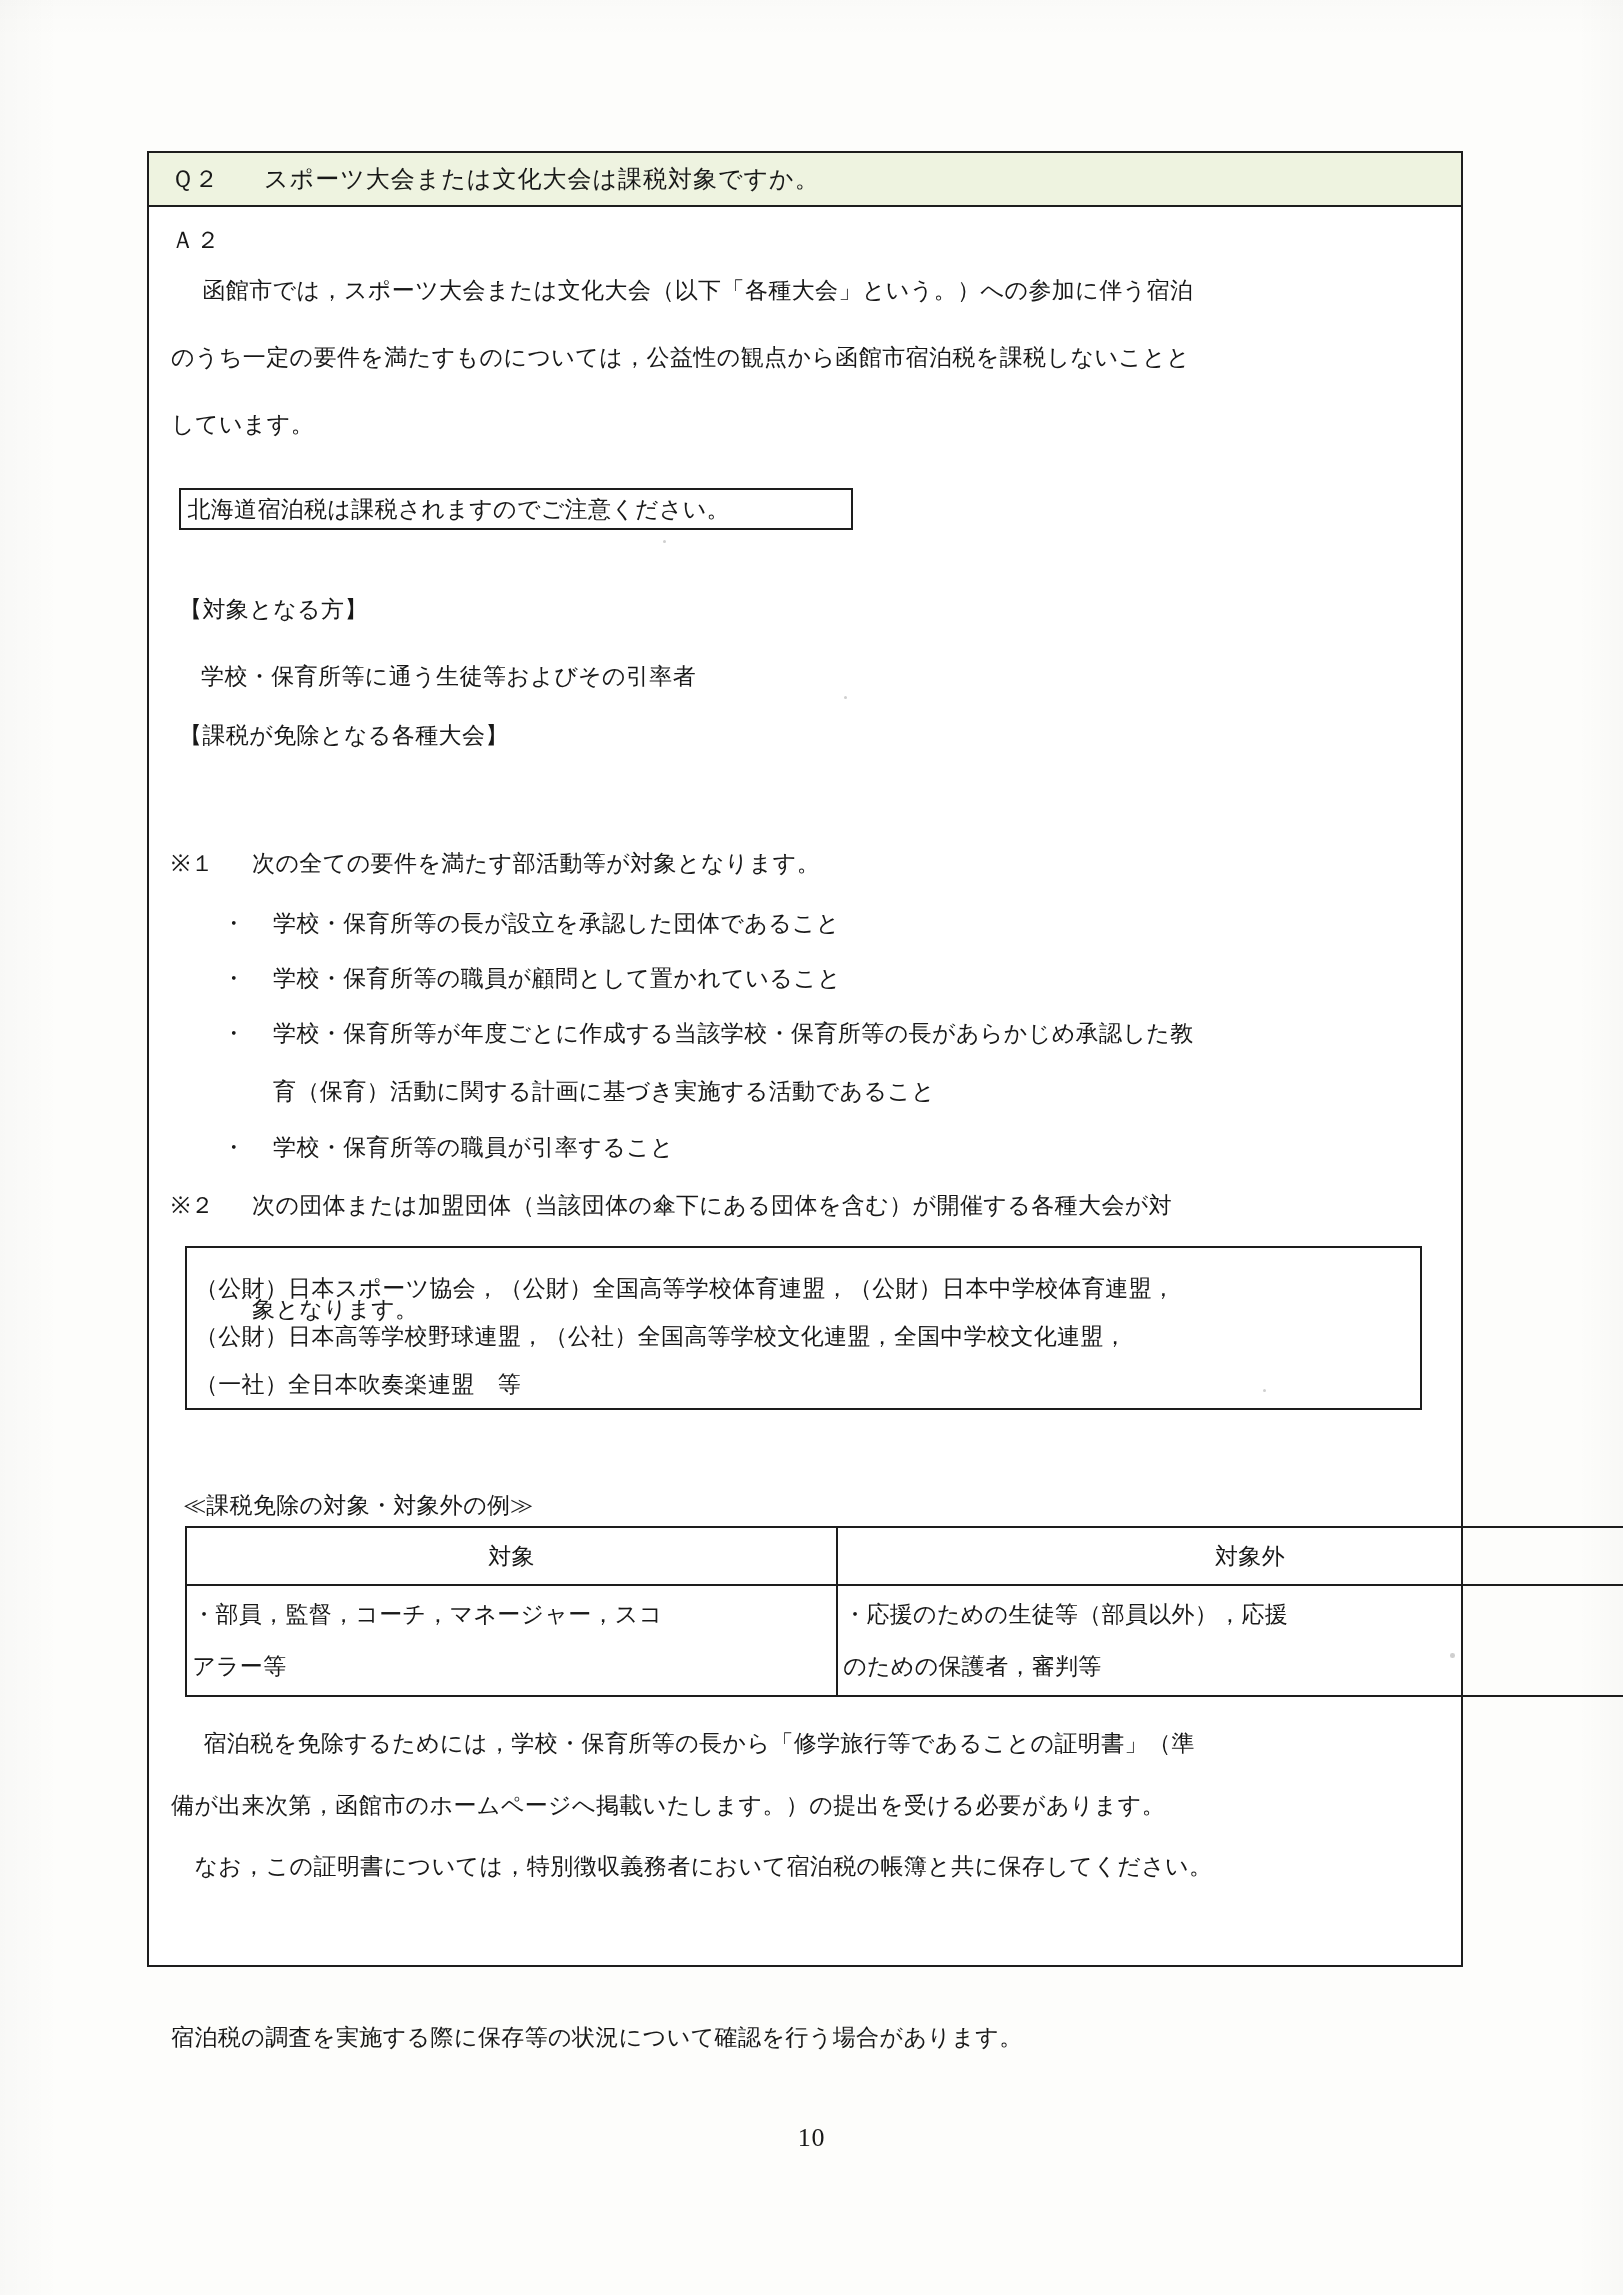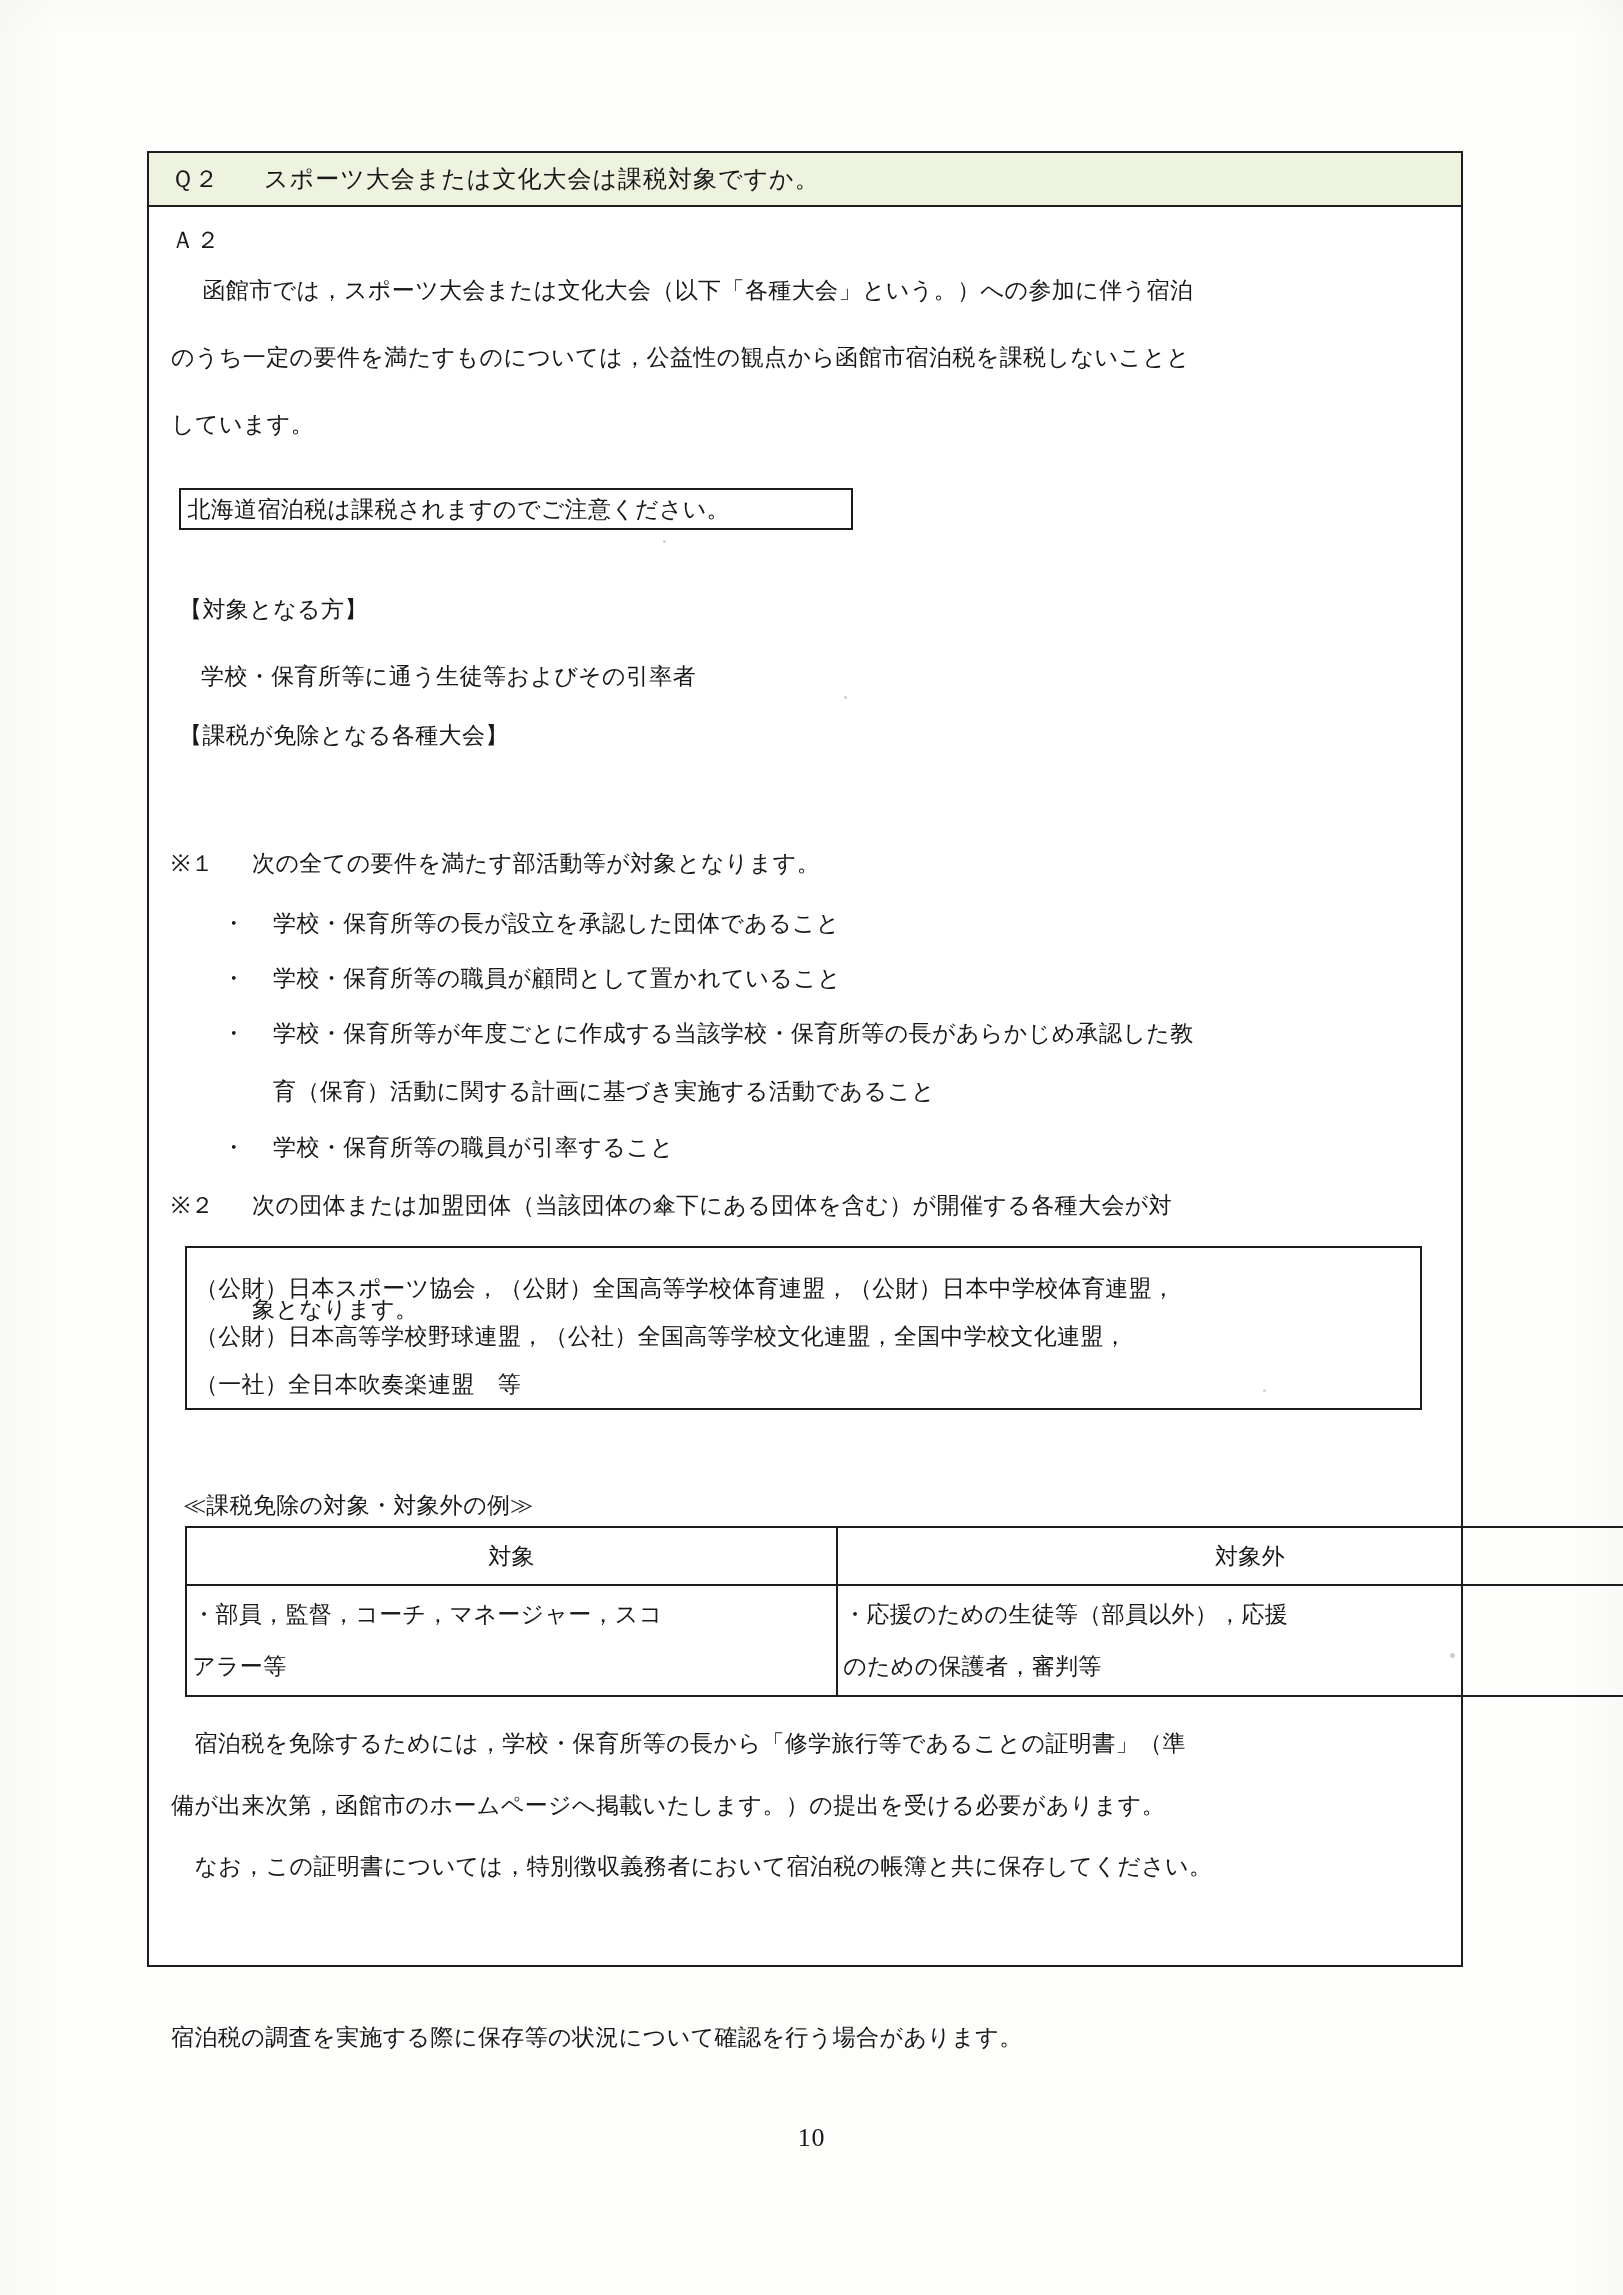--- a/index.html
+++ b/index.html
@@ -262,21 +262,21 @@
               <div>アラー等</div>
             </td>
             <td>
               <div>・応援のための生徒等（部員以外），応援</div>
               <div>のための保護者，審判等</div>
             </td>
           </tr>
         </tbody>
       </table>
 
-      <div class="line" style="left:22px; top:1525px;">　宿泊税を免除するためには，学校・保育所等の長から「修学旅行等であることの証明書」（準</div>
+      <div class="line" style="left:31px; top:1525px;">　宿泊税を免除するためには，学校・保育所等の長から「修学旅行等であることの証明書」（準</div>
       <div class="line" style="left:22px; top:1587px;">備が出来次第，函館市のホームページへ掲載いたします。）の提出を受ける必要があります。</div>
       <div class="line" style="left:22px; top:1648px;">　なお，この証明書については，特別徴収義務者において宿泊税の帳簿と共に保存してください。</div>
       <div class="line" style="left:22px; top:1795px;margin-top:24px;">宿泊税の調査を実施する際に保存等の状況について確認を行う場合があります。</div>
 
     </div>
   </div>
 
   <div class="page-number">10</div>
 
   <div class="speck" style="left:1450px; top:1653px; width:4.6px; height:4.6px;"></div>

